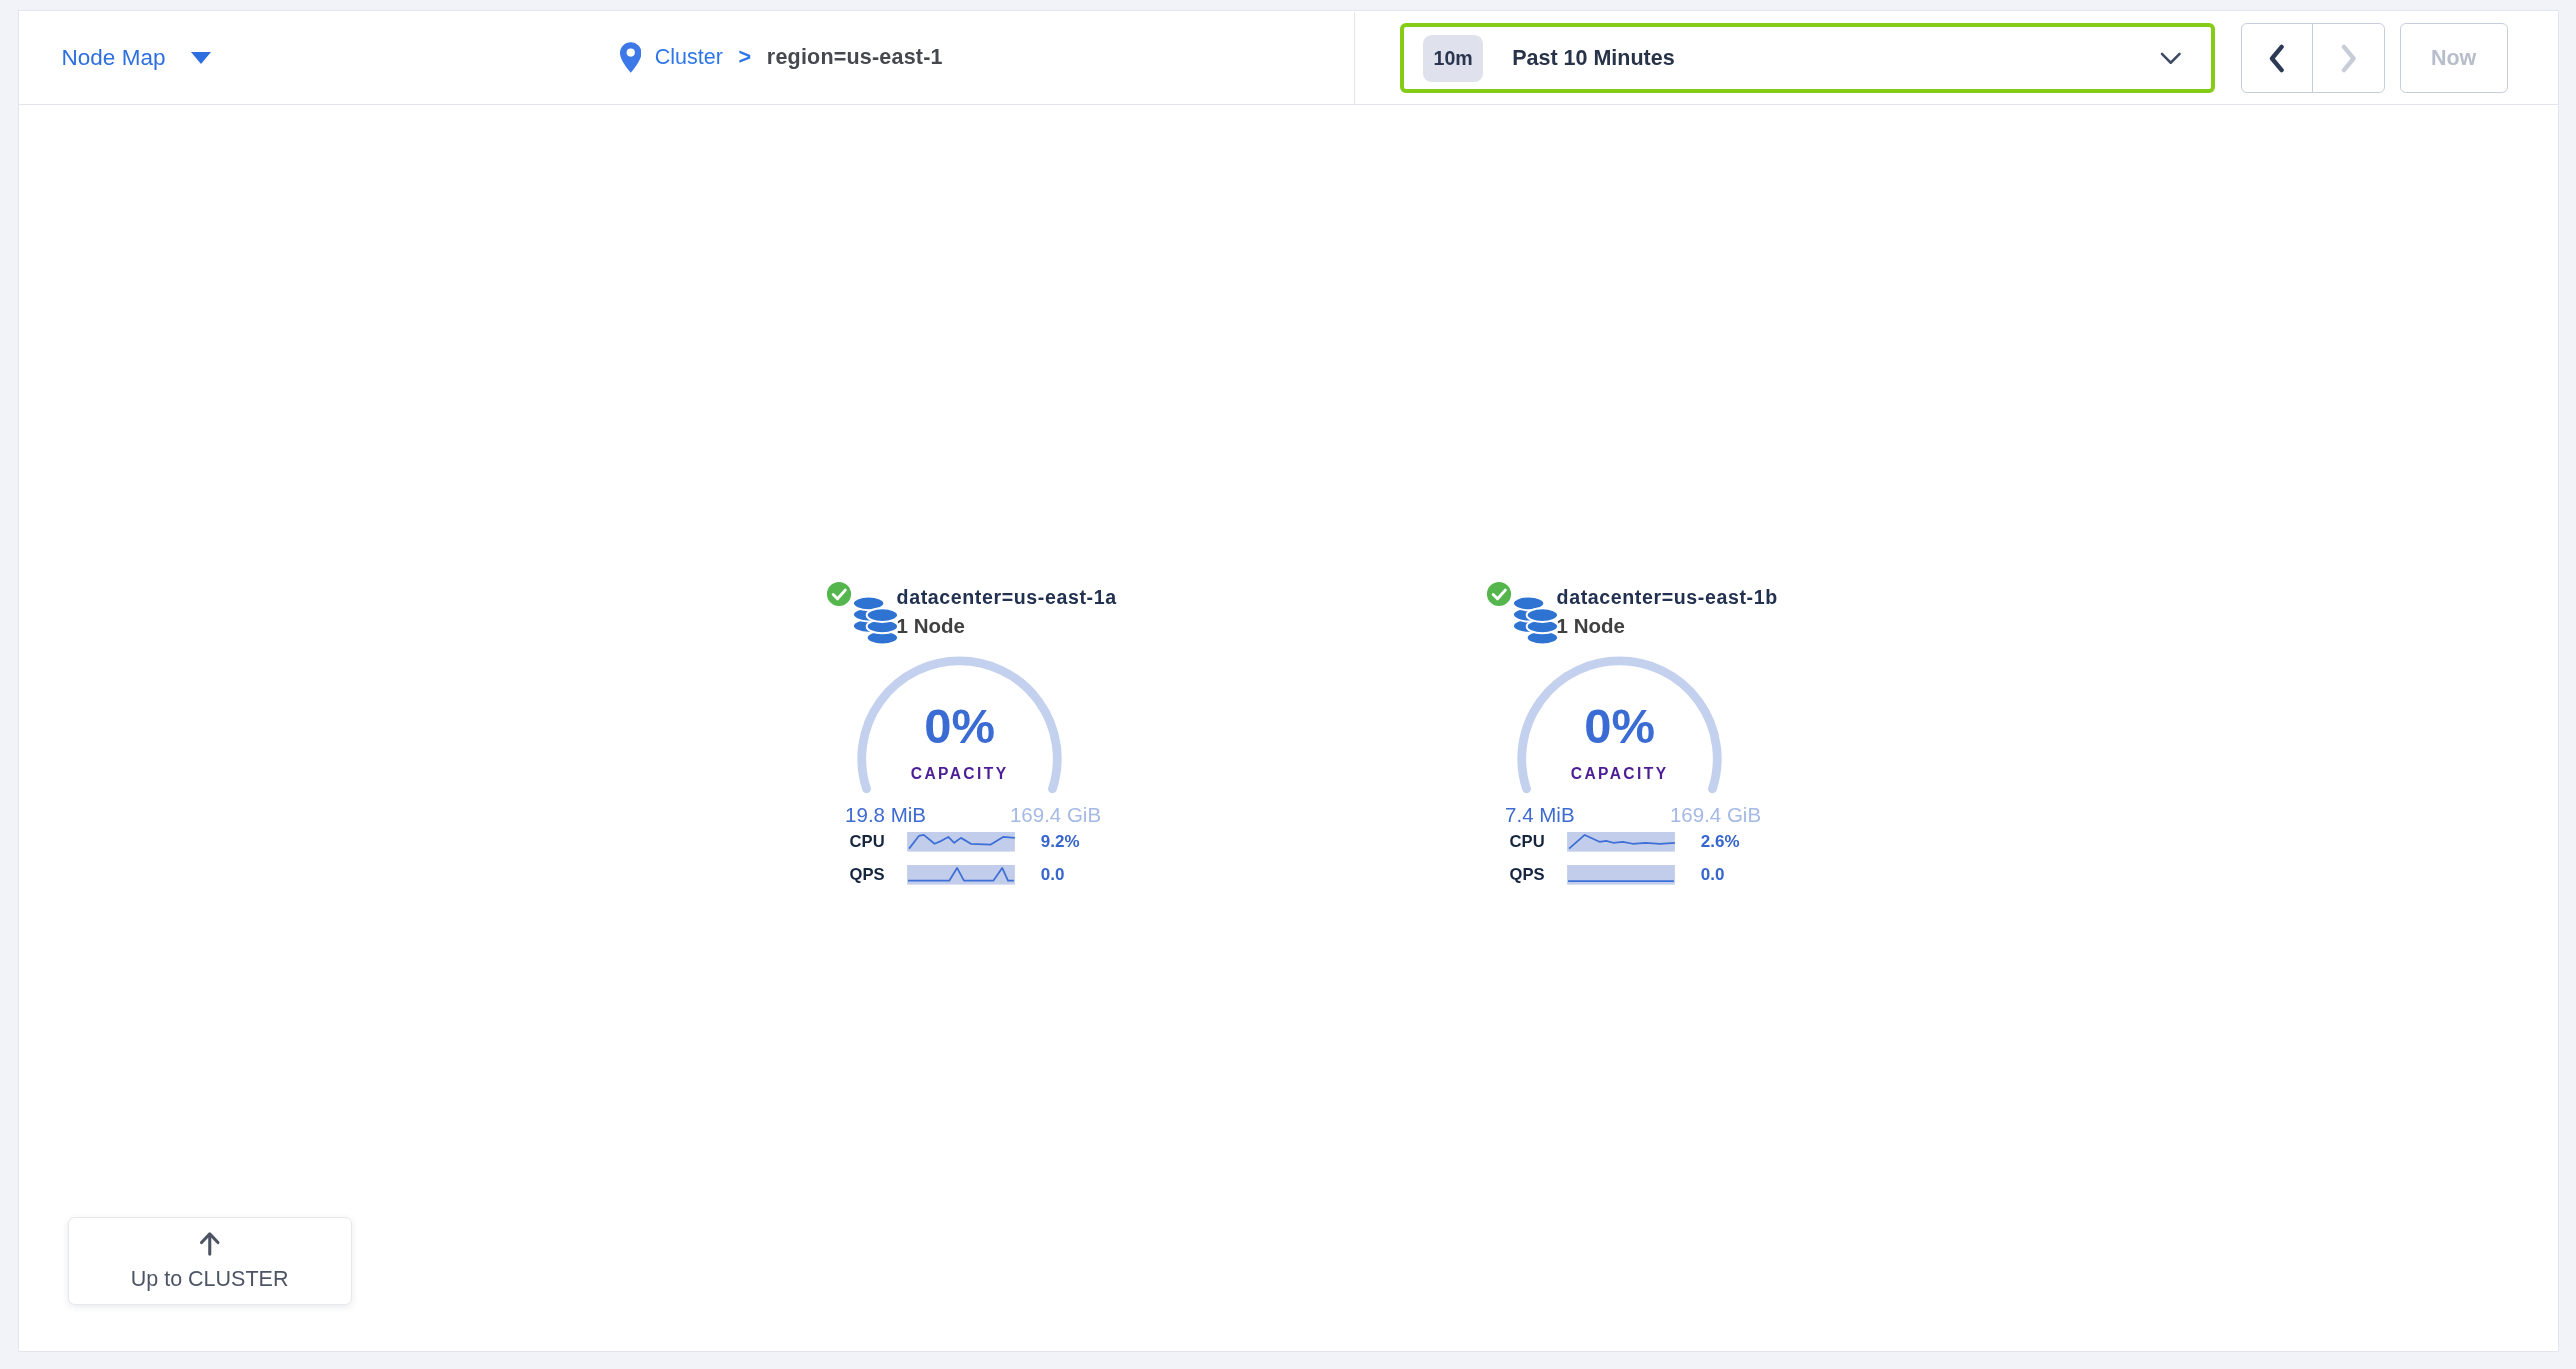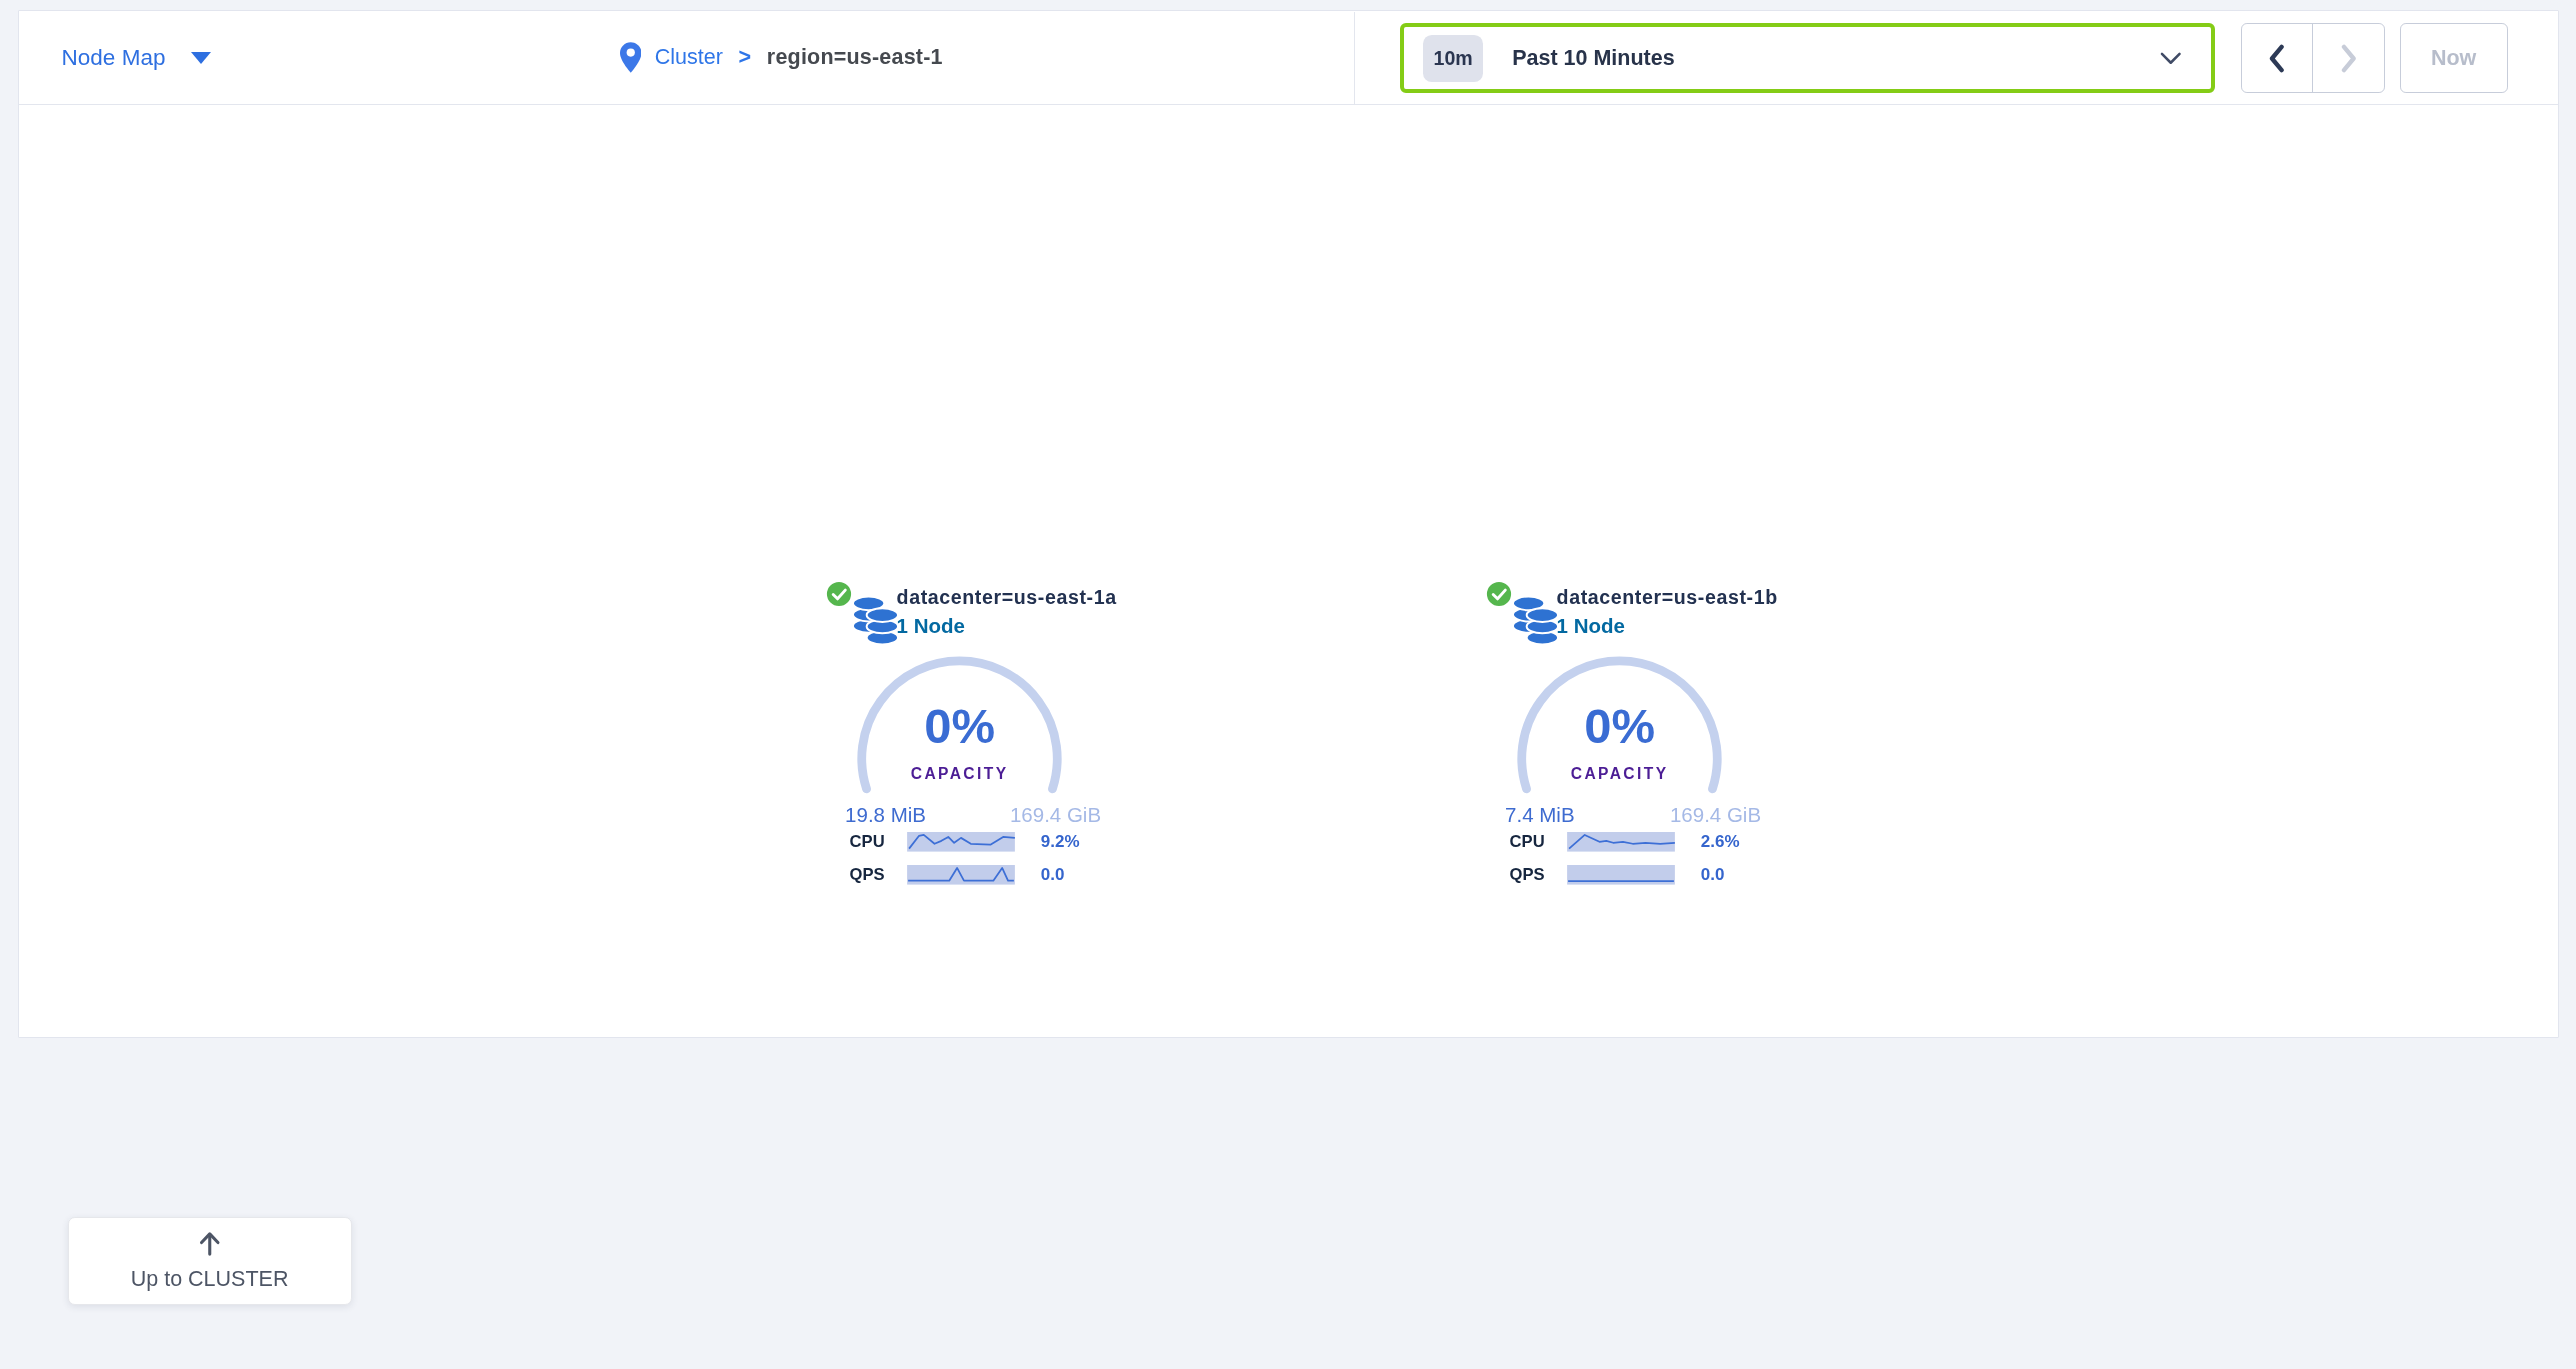--- a/index.html
+++ b/index.html
@@ -1,19 +1,19 @@
 <!DOCTYPE html>
 <html><head>
 <meta charset="utf-8">
 <style>
   * { margin:0; padding:0; box-sizing:border-box; }
   html,body { width:2576px; height:1369px; overflow:hidden; }
   body { font-family:"Liberation Sans", sans-serif; background:#f1f3f8; }
   .page { position:relative; width:2576px; height:1369px; background:#f1f3f8; }
-  .panel { position:absolute; left:17.6px; top:9.8px; width:2541px; height:1028px;
+  .panel { position:absolute; left:17.6px; top:9.8px; width:2541px; height:1342px;
            background:#ffffff; border:1px solid #e2e5ee; border-radius:1px; }
 
   
   .hdr { position:absolute; left:0; top:0; right:0; height:94px; border-bottom:1px solid #e3e6ee; background:#fff; border-radius:3.9px 3.9px 0 0; }
   .view-sel { position:absolute; left:43px; top:0; height:94px; display:flex; align-items:center; gap:25.4px; cursor:pointer; }
   .view-sel-label { font-size:22.5px; color:#2e6fe0; }
   .caret-down { width:0; height:0; border-left:10.8px solid transparent; border-right:10.8px solid transparent; border-top:12.7px solid #2e6fe0; }
   .crumb { position:absolute; left:601px; top:0; height:94px; display:flex; align-items:center; gap:13.7px; }
   .crumb .link { font-size:21.5px; color:#2f76e8; cursor:pointer; }
   .crumb .sep { font-size:21.5px; color:#2f76e8; font-weight:bold; margin:0 2px; }
@@ -39,21 +39,21 @@
              font-size:21.5px; font-weight:bold; color:#b7bdcb; cursor:default; }
 
   
   .card { position:absolute; width:337px; height:357px; }
   .card-a { left:804px; top:562px; }
   .card-b { left:1464px; top:562px; }
   .check { position:absolute; left:1px; top:5.9px; }
   .dbicon { position:absolute; left:26.4px; top:22.5px; }
   .loc-title { position:absolute; left:74px; top:13.7px; font-size:19.6px; font-weight:bold;
                color:#223150; letter-spacing:0.6px; white-space:nowrap; }
-  .loc-nodes { position:absolute; left:74px; top:41px; font-size:20.5px; font-weight:bold; color:#0369a1; }
+  .loc-nodes { position:absolute; left:74px; top:41px; font-size:20.5px; font-weight:bold; color:#404040; }
   .gauge { position:absolute; left:28px; top:77px; }
   .pct { position:absolute; left:39px; top:125px; width:196px; text-align:center;
          font-size:49px; font-weight:bold; color:#3a6cd3; }
   .cap-label { position:absolute; left:39px; top:192px; width:196px; text-align:center;
                font-size:15.6px; font-weight:bold; color:#4c1d95; letter-spacing:2.4px; }
   .cap-range { position:absolute; left:22.5px; top:230px; width:256px;
                display:flex; justify-content:space-between; font-size:20.5px; }
   .cap-used { color:#3e6bd0; }
   .cap-total { color:#a5b9e6; }
   .metric { position:absolute; left:27px; display:flex; align-items:center; }

